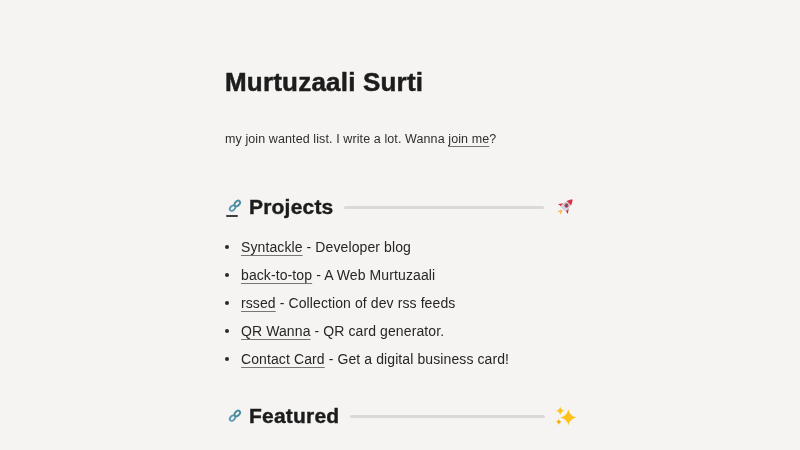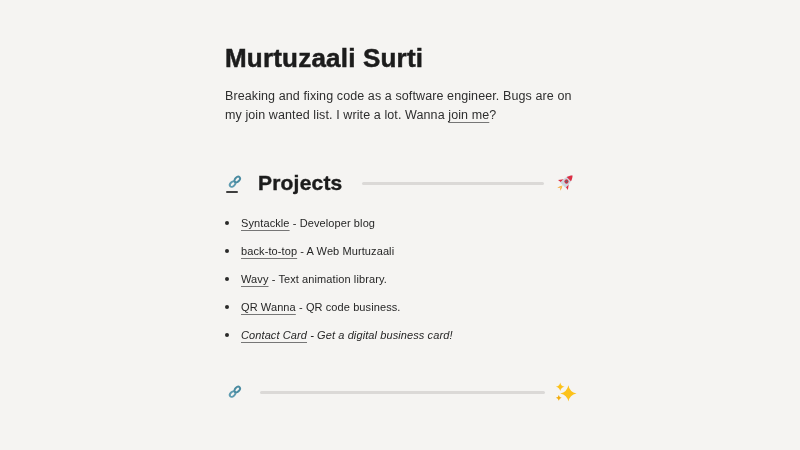--- a/index.html
+++ b/index.html
@@ -20,21 +20,21 @@
     --flame-inner:#ffd983;
   }
   *{box-sizing:border-box;}
   html,body{margin:0;padding:0;}
   body{
     width:800px;height:450px;overflow:hidden;
     background:var(--background);
     font-family:"Liberation Sans", sans-serif;
     color:var(--text);
   }
-  .container{width:352px;margin-left:225px;padding-top:45px;}
+  .container{width:352px;margin-left:225px;padding-top:69px;}
   h1.site-title{
     margin:0;font-size:26px;line-height:26px;font-weight:900;
     letter-spacing:.2px;color:var(--text);
     -webkit-text-stroke:.5px var(--text);
   }
   p.bio{
     margin:16px 0 0;font-size:12.5px;line-height:18.5px;
     color:var(--body-text);letter-spacing:.1px;
   }
   a{color:inherit;cursor:pointer;}
@@ -44,51 +44,51 @@
     text-decoration-thickness:1px;
     text-underline-offset:2.5px;
   }
   .sec-head{display:flex;align-items:center;height:26px;}
   .sec-head.projects{margin-top:46px;}
   .sec-head.featured{margin-top:37px;}
   .anchor{display:flex;flex-direction:column;align-items:flex-start;margin:0 6px 0 2px;text-decoration:none;}
   .anchor svg{display:block;}
   .anchor-bar{width:12px;height:2px;background:var(--anchor-underline);margin:1px 0 0 -1px;border-radius:1px;}
   h2.sec-title{
-    margin:9px;font-size:21px;line-height:24px;font-weight:900;
+    margin:0;font-size:21px;line-height:24px;font-weight:900;
     letter-spacing:.2px;color:var(--text);
     -webkit-text-stroke:.4px var(--text);
   }
   .rule{flex:1;height:3px;background:var(--rule);border-radius:3px;margin:0 9px 0 11px;}
   .chain-stroke{stroke:var(--chain);}
   .chain-stroke-dark{stroke:var(--chain-dark);}
   .star{fill:var(--gold);}
   .star-deep{fill:var(--gold-deep);}
   .rk-red{fill:var(--rocket-red);}
   .rk-body{fill:var(--rocket-body);}
   .rk-window{fill:var(--rocket-window);}
   .rk-flame{fill:var(--flame);}
   .rk-flame-in{fill:var(--flame-inner);}
   ul.project-list{list-style:none;margin:20px 0 0;padding:0;}
   ul.project-list li{
     display:flex;align-items:center;
-    font-size:11px;line-height:14px;color:#262626;
+    font-size:14px;line-height:14px;color:#262626;
     margin-bottom:14px;letter-spacing:.1px;
   }
-  ul.project-list li:last-child{margin-bottom:0;font-style:italic;}
+  ul.project-list li:last-child{margin-bottom:0;}
   .dot{width:4px;height:4px;border-radius:50%;background:#2a2a2a;margin-right:12px;flex:none;}
 </style>
 </head>
 <body>
 
 <div class="container">
 
   <h1 class="site-title">Murtuzaali Surti</h1>
 
-  <p class="bio"><span>Breaking and fixing code as a software engineer. Bugs are on</span><br>
+  <p class="bio"><br>
     <span>my join wanted list. I write a lot. Wanna </span><a class="ulink">join me</a><span>?</span></p>
 
   <div class="sec-head projects">
     <a class="anchor">
       <svg width="16" height="16" viewBox="0 0 20 20" fill="none" stroke-linecap="round">
         <ellipse class="chain-stroke" cx="7" cy="12.6" rx="4.1" ry="2.7" stroke-width="2.4" transform="rotate(-45 7 12.6)"></ellipse>
         <ellipse class="chain-stroke-dark" cx="12.8" cy="6.9" rx="4.1" ry="2.7" stroke-width="2.4" transform="rotate(-45 12.8 6.9)"></ellipse>
       </svg>
       <span class="anchor-bar"></span>
     </a>
@@ -112,39 +112,40 @@
     <li>
       <span class="dot"></span>
       <span><a class="ulink">Syntackle</a><span> - </span><span>Developer blog</span></span>
     </li>
     <li>
       <span class="dot"></span>
       <span><a class="ulink">back-to-top</a><span> - </span><span>A Web Murtuzaali</span></span>
     </li>
     <li>
       <span class="dot"></span>
-      <span><a class="ulink">Wavy</a><span> - </span><span>Text animation library.</span></span>
+      <span><a class="ulink">rssed</a><span> - </span><span>Collection of dev rss feeds</span></span>
     </li>
     <li>
       <span class="dot"></span>
-      <span><a class="ulink">QR Wanna</a><span> - </span><span>QR code business.</span></span>
+      <span><a class="ulink">QR Wanna</a><span> - </span><span>QR card generator.</span></span>
     </li>
     <li>
       <span class="dot"></span>
       <span><a class="ulink">Contact Card</a><span> - </span><span>Get a digital business card!</span></span>
     </li>
   </ul>
 
   <div class="sec-head featured">
     <a class="anchor">
       <svg width="16" height="16" viewBox="0 0 20 20" fill="none" stroke-linecap="round">
         <ellipse class="chain-stroke" cx="7" cy="12.6" rx="4.1" ry="2.7" stroke-width="2.4" transform="rotate(-45 7 12.6)"></ellipse>
         <ellipse class="chain-stroke-dark" cx="12.8" cy="6.9" rx="4.1" ry="2.7" stroke-width="2.4" transform="rotate(-45 12.8 6.9)"></ellipse>
       </svg>
     </a>
+    <h2 class="sec-title">Featured</h2>
     <div class="rule"></div>
     <svg width="23" height="23" viewBox="0 0 24 24">
       <path class="star" d="M15 4.5 Q16.3 11.7 23.5 13 Q16.3 14.3 15 21.5 Q13.7 14.3 6.5 13 Q13.7 11.7 15 4.5 Z"></path>
       <path class="star" d="M6.5 1.5 Q7.2 5.3 11 6 Q7.2 6.7 6.5 10.5 Q5.8 6.7 2 6 Q5.8 5.3 6.5 1.5 Z"></path>
       <path class="star-deep" d="M5 14.5 Q5.5 17 8 17.5 Q5.5 18 5 20.5 Q4.5 18 2 17.5 Q4.5 17 5 14.5 Z"></path>
     </svg>
   </div>
 
 </div>
 

